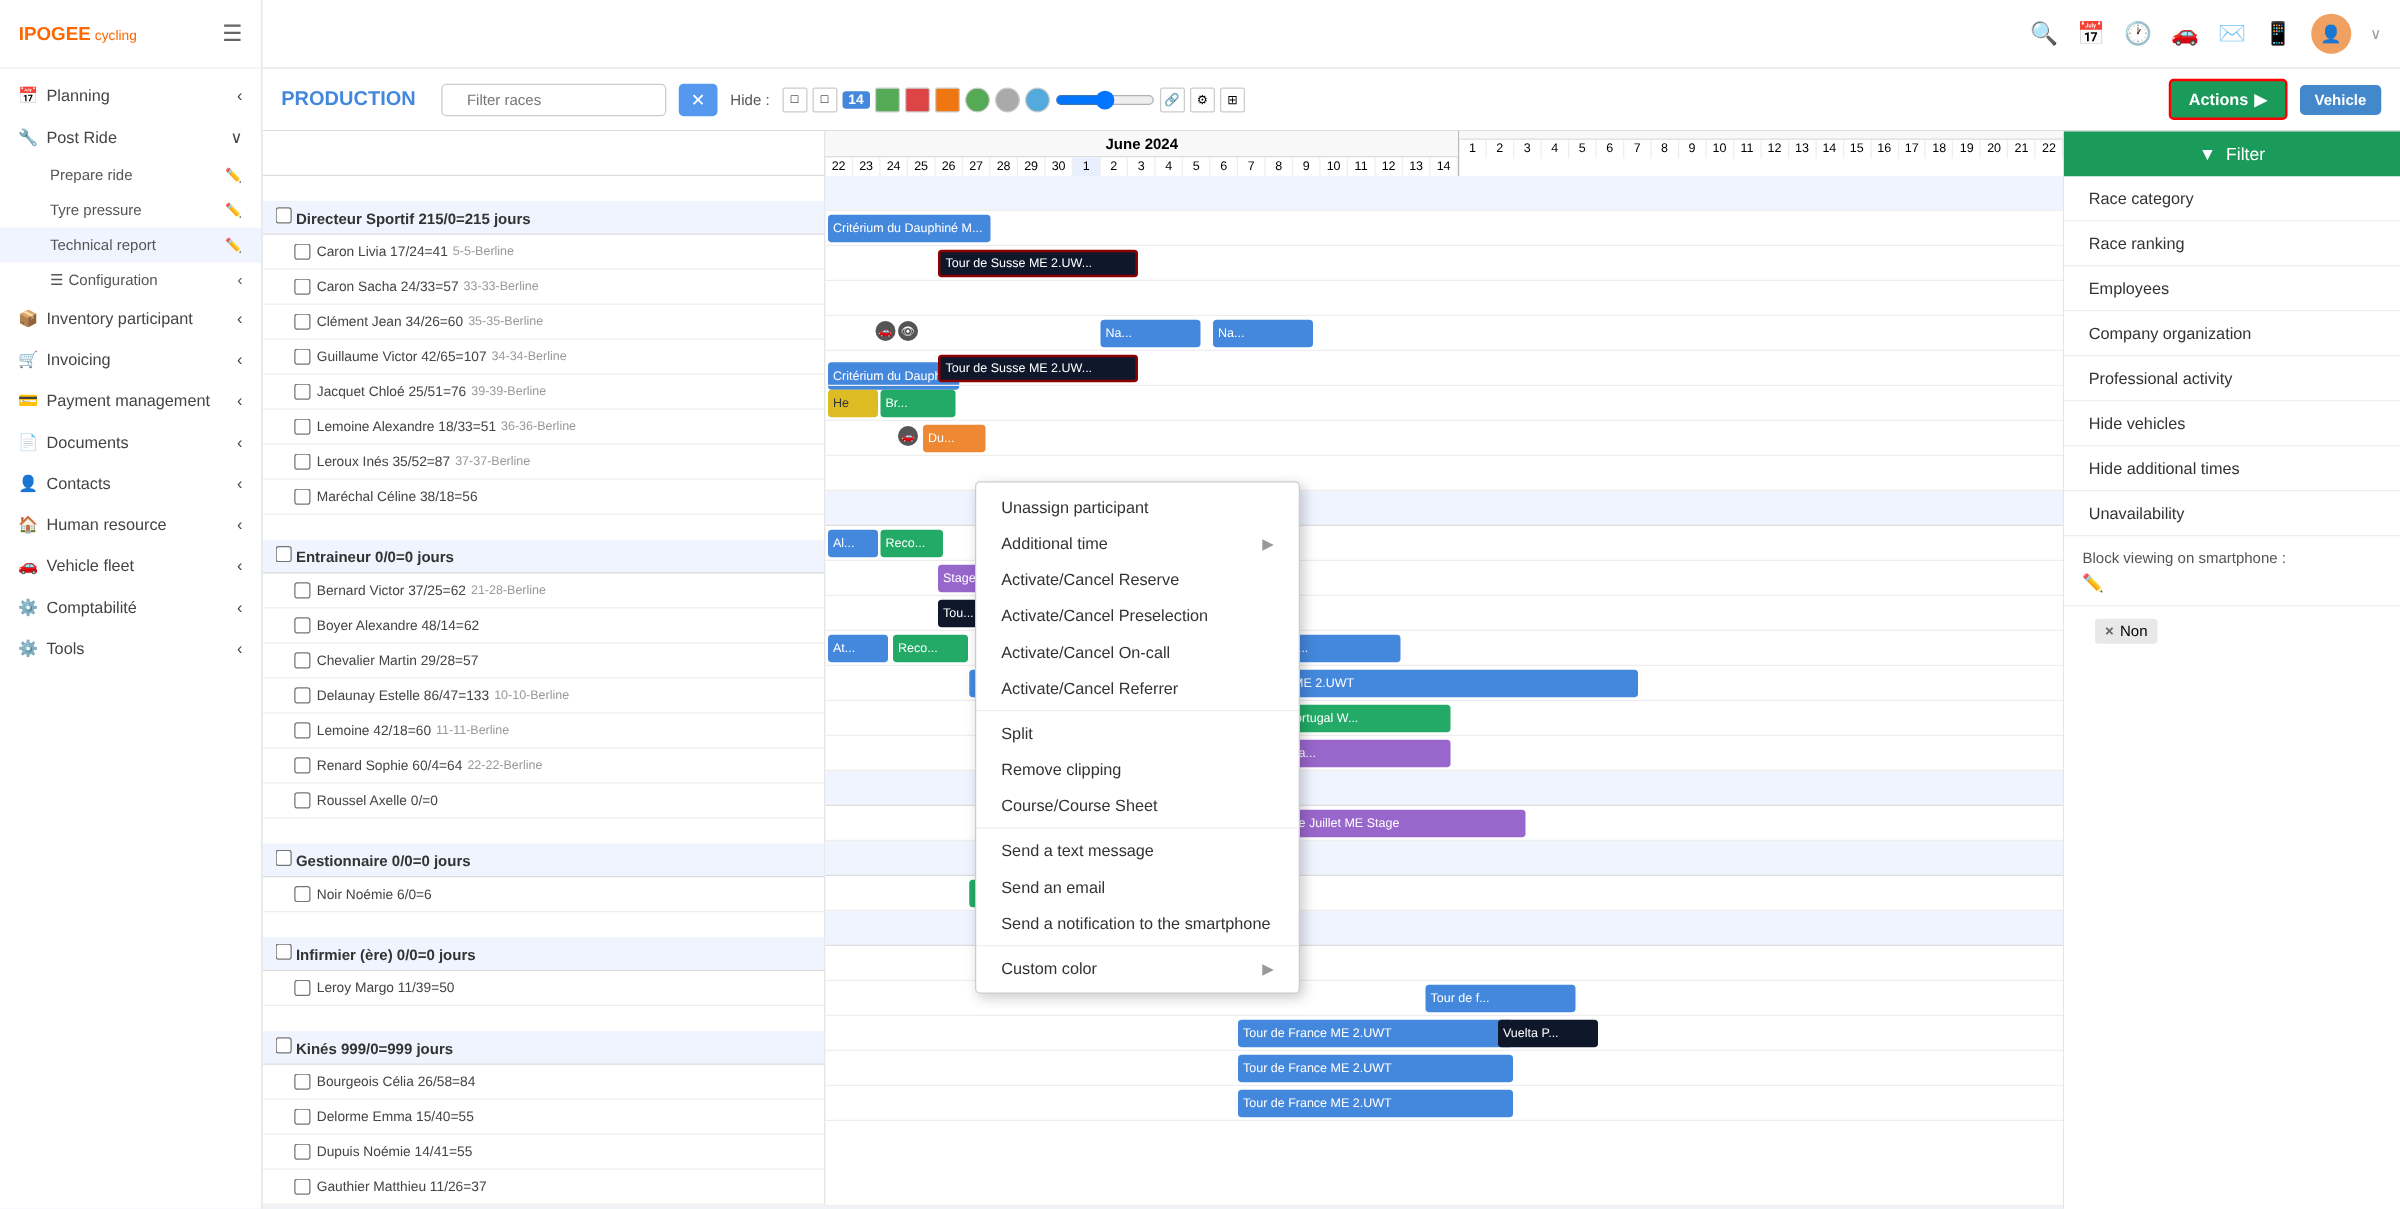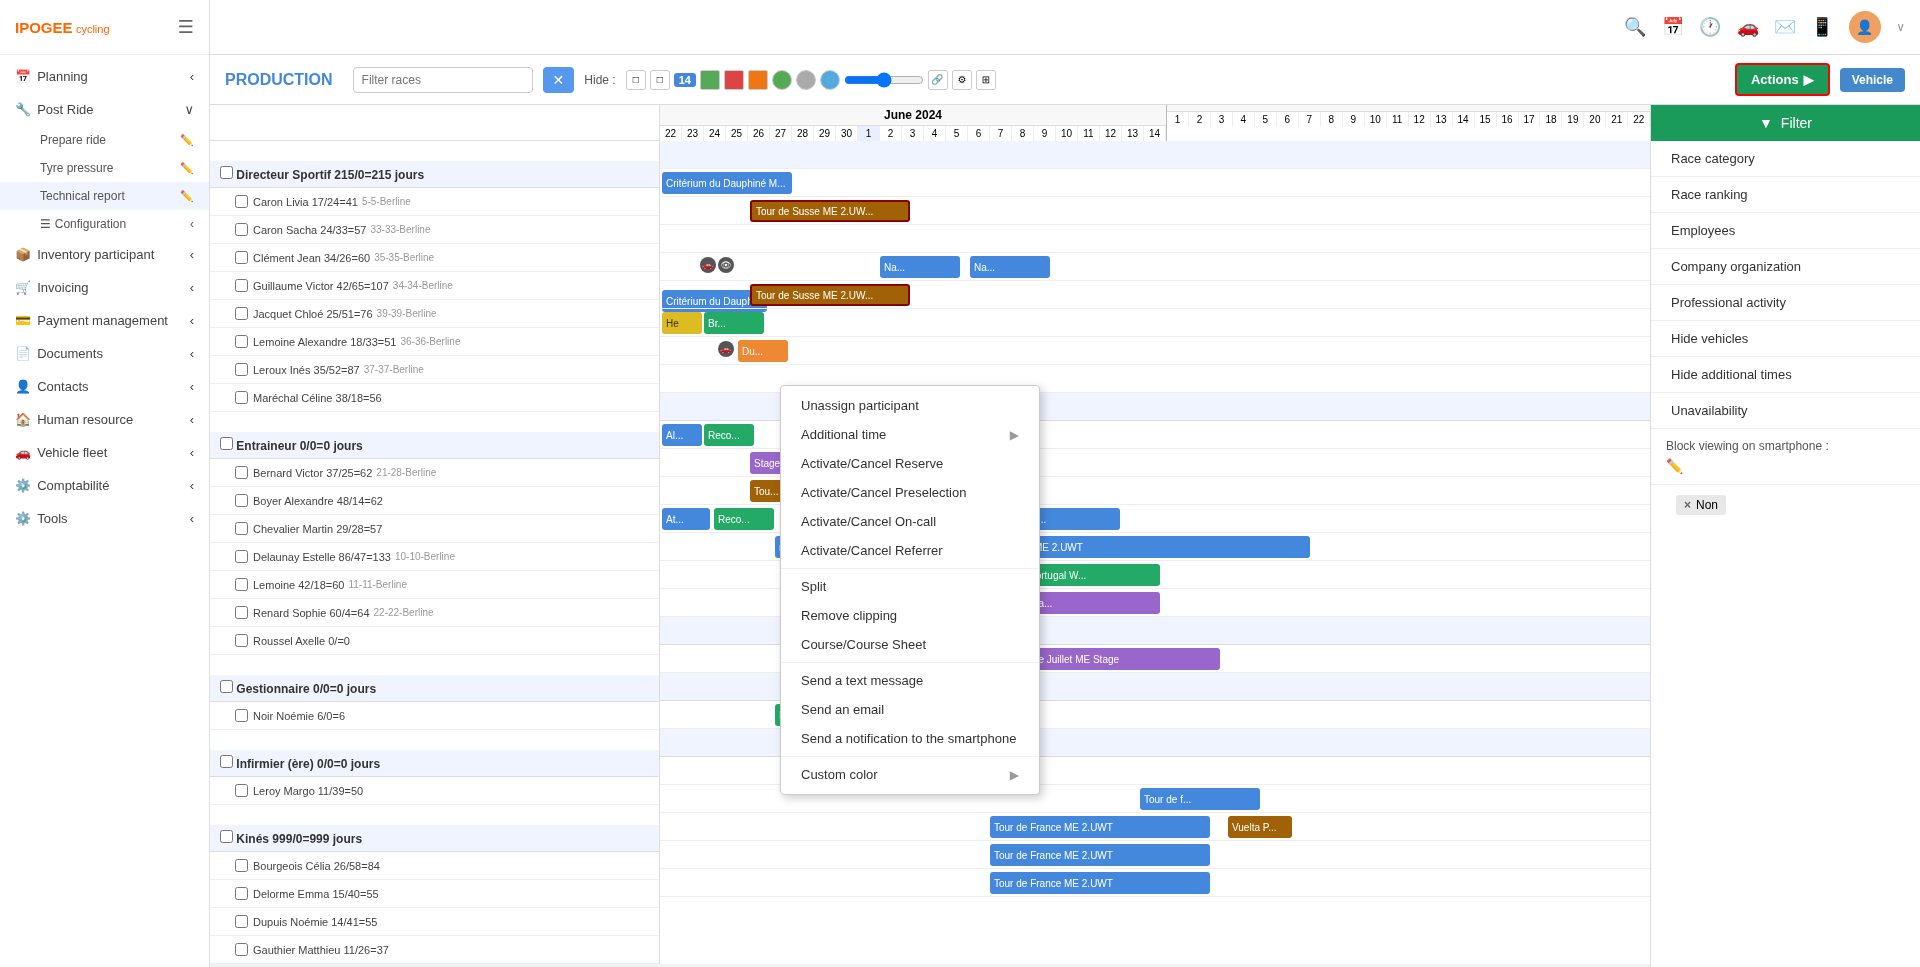--- a/index.html
+++ b/index.html
@@ -21,21 +21,21 @@
 
     
     .top-header { background: #fff; border-bottom: 1px solid #ddd; height: 55px; display: flex; align-items: center; padding: 0 15px; gap: 10px; }
     .top-header-icons { display: flex; gap: 15px; align-items: center; }
     .top-header-icon { font-size: 18px; color: #666; cursor: pointer; }
     .avatar-btn { width: 32px; height: 32px; border-radius: 50%; background: #f0a060; display: flex; align-items: center; justify-content: center; color: white; cursor: pointer; font-size: 14px; }
 
     
     .production-bar { background: #fff; border-bottom: 1px solid #ddd; height: 50px; display: flex; align-items: center; padding: 0 15px; gap: 10px; }
     .production-title { color: #4488dd; font-size: 16px; font-weight: bold; margin-right: 10px; }
-    .filter-input { border: 1px solid #ccc; border-radius: 4px; padding: 5px 8px; font-size: 12px; width: 180px; }
+    .filter-input { border: 1px solid #ccc; border-radius: 4px; padding: 5px 20px; font-size: 12px; width: 180px; }
     .filter-btn { background: #5599ee; border: none; color: white; border-radius: 4px; padding: 5px 10px; cursor: pointer; font-size: 14px; }
     .hide-label { font-size: 12px; color: #555; }
     .toolbar-icons { display: flex; gap: 4px; align-items: center; }
     .toolbar-icon { width: 20px; height: 20px; border: 1px solid #ccc; border-radius: 2px; display: flex; align-items: center; justify-content: center; cursor: pointer; font-size: 10px; }
     .count-badge { background: #4488dd; color: white; border-radius: 3px; padding: 1px 5px; font-size: 11px; font-weight: bold; }
     .actions-btn { background: #1a9b5a; border: none; color: white; border-radius: 4px; padding: 7px 14px; cursor: pointer; font-size: 13px; font-weight: bold; border: 2px solid red; display: flex; align-items: center; gap: 5px; }
     .vehicle-badge { background: #4488cc; color: white; border-radius: 4px; padding: 5px 12px; font-size: 12px; font-weight: bold; }
     .spacer { flex: 1; }
 
     
@@ -53,21 +53,21 @@
     .filter-panel { position: absolute; right: 0; top: 0; width: 270px; background: white; border-left: 1px solid #ddd; height: 100%; z-index: 50; overflow-y: auto; }
     .filter-header-btn { background: #1a9b5a; color: white; border: none; width: 100%; padding: 10px; font-size: 14px; cursor: pointer; display: flex; align-items: center; justify-content: center; gap: 8px; }
     .filter-item { padding: 10px 20px; border-bottom: 1px solid #eee; font-size: 13px; color: #333; cursor: pointer; }
     .filter-tag { display: inline-flex; align-items: center; gap: 5px; background: #e8e8e8; border-radius: 3px; padding: 3px 8px; margin: 5px 15px; font-size: 12px; }
     .filter-tag-x { cursor: pointer; color: #666; font-weight: bold; }
 
     
     .event-block { position: absolute; height: 22px; border-radius: 3px; color: white; font-size: 10px; display: flex; align-items: center; padding: 0 4px; overflow: hidden; cursor: pointer; white-space: nowrap; }
     .event-blue { background: #4488dd; }
     .event-green { background: #22aa66; }
-    .event-red { background: #a16207; }
+    .event-red { background: #0f172a; }
     .event-orange { background: #ee8833; }
     .event-purple { background: #9966cc; }
     .event-yellow { background: #ddbb22; color: #333; }
 
     
     .red-border-highlight { border: 2px solid red; align-items: flex-end; }
   </style>
 </head>
 <body>
 
@@ -553,21 +553,21 @@
             <div style="height:28px;border-bottom:1px solid #ddd;background:#f0f4ff;"></div>
 
             <div style="height:28px;border-bottom:1px solid #eee;position:relative;"></div>
 
             <div style="height:28px;border-bottom:1px solid #eee;position:relative;">
               <div class="event-block event-blue" style="left:480px;width:120px;top:3px;">Tour de f...</div>
             </div>
 
             <div style="height:28px;border-bottom:1px solid #eee;position:relative;">
               <div class="event-block event-blue" style="left:330px;width:220px;top:3px;">Tour de France ME 2.UWT</div>
-              <div class="event-block event-red" style="left:568px;width:64px;top:3px;">Vuelta P...</div>
+              <div class="event-block event-red" style="left:538px;width:80px;top:3px;">Vuelta P...</div>
             </div>
 
             <div style="height:28px;border-bottom:1px solid #eee;position:relative;">
               <div class="event-block event-blue" style="left:330px;width:220px;top:3px;">Tour de France ME 2.UWT</div>
             </div>
             <div style="height:28px;border-bottom:1px solid #eee;position:relative;">
               <div class="event-block event-blue" style="left:330px;width:220px;top:3px;">Tour de France ME 2.UWT</div>
             </div>
           </div>
         </div>

